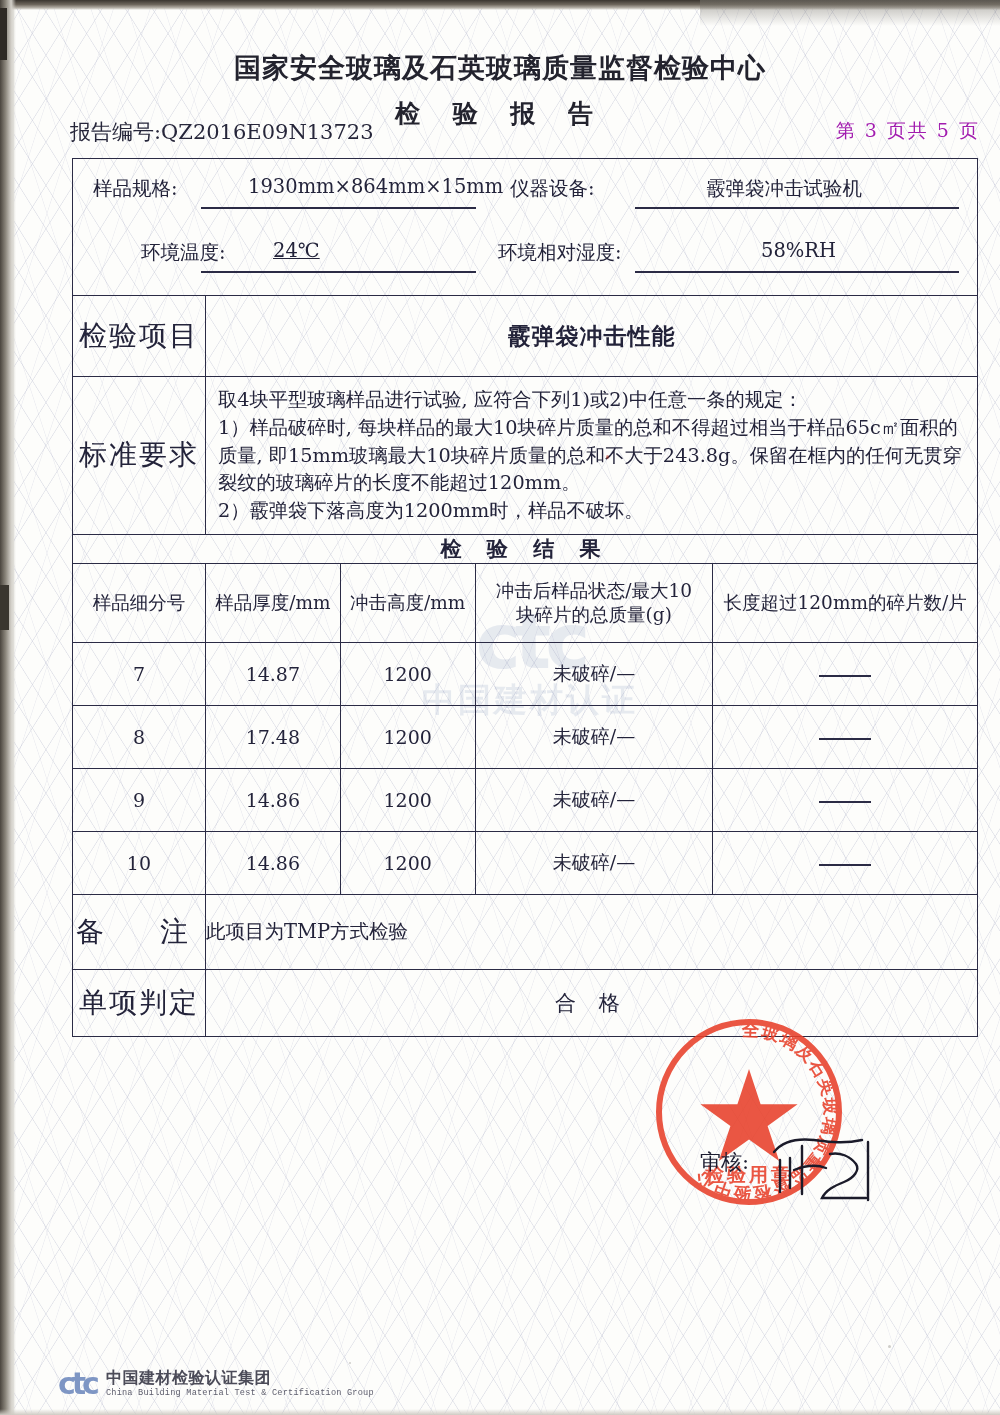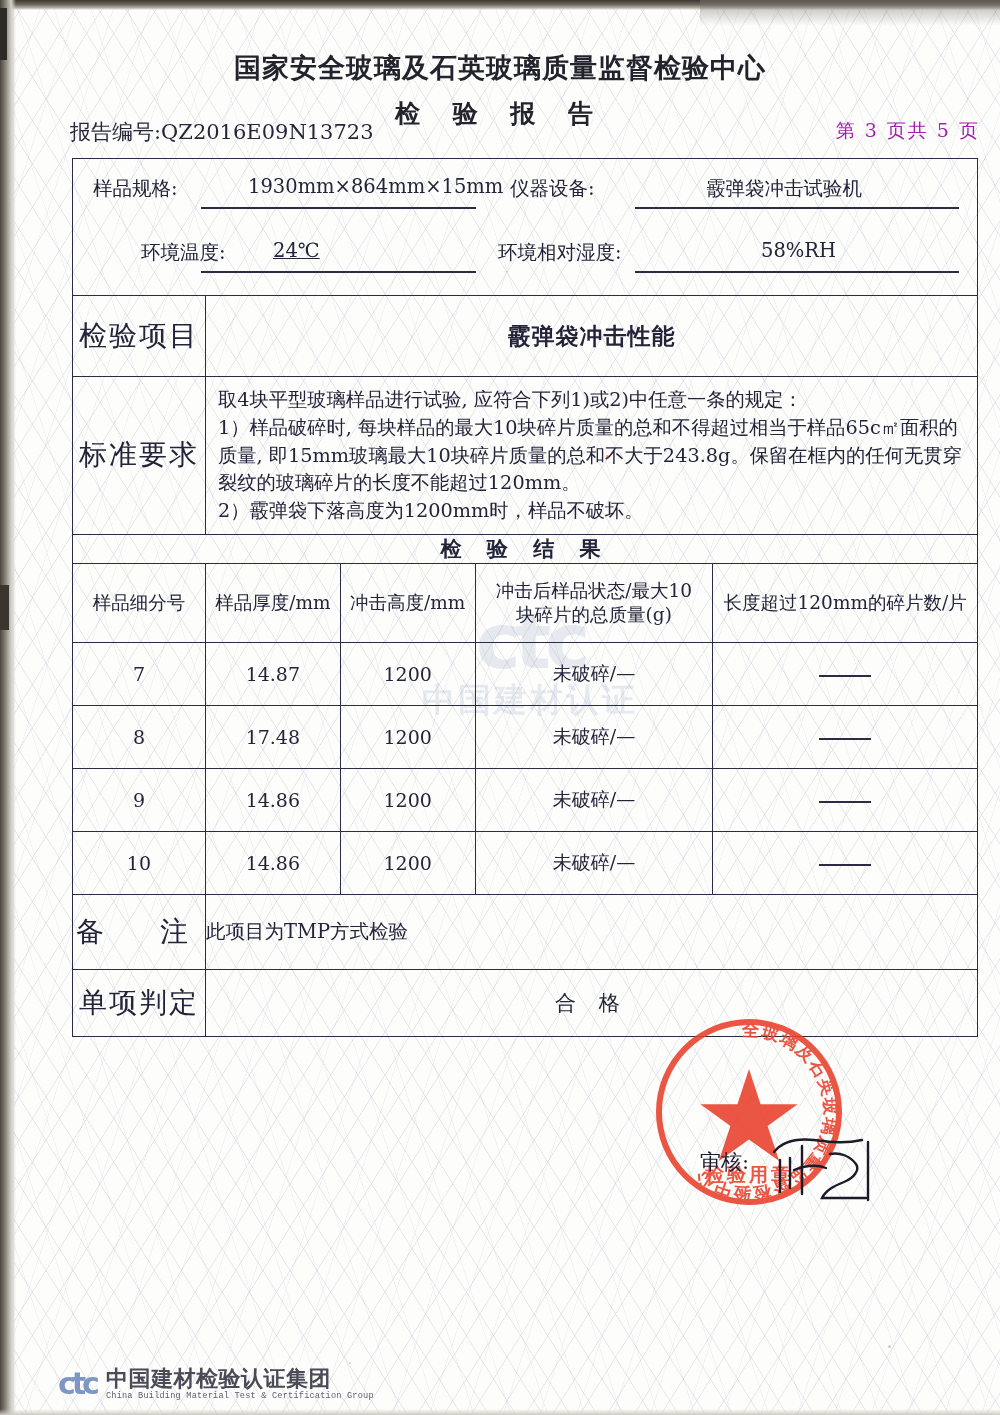--- a/index.html
+++ b/index.html
@@ -271,21 +271,21 @@
     left: 58px; top: 1366px;
     display: flex; align-items: center;
   }
   .ctc-mark {
     font-size: 30px; font-weight: bold;
     color: #7e96c4; letter-spacing: -4px;
     font-family: "DejaVu Sans", sans-serif;
     margin-right: 10px;
   }
   .ctc-cn {
-    font-size: 22px; font-weight: bold; color: #4b4b58;
+    font-size: 16px; font-weight: bold; color: #4b4b58;
     letter-spacing: 0.5px; line-height: 1.15;
     font-family: "DejaVu Sans", sans-serif;
   }
   .ctc-en {
     font-size: 8.6px; color: #5d5d6c; letter-spacing: 0.2px;
     font-family: Liberation Mono, monospace;
   }
   .speck {
     position: absolute; border-radius: 50%;
     background: rgba(120,118,110,0.35);

